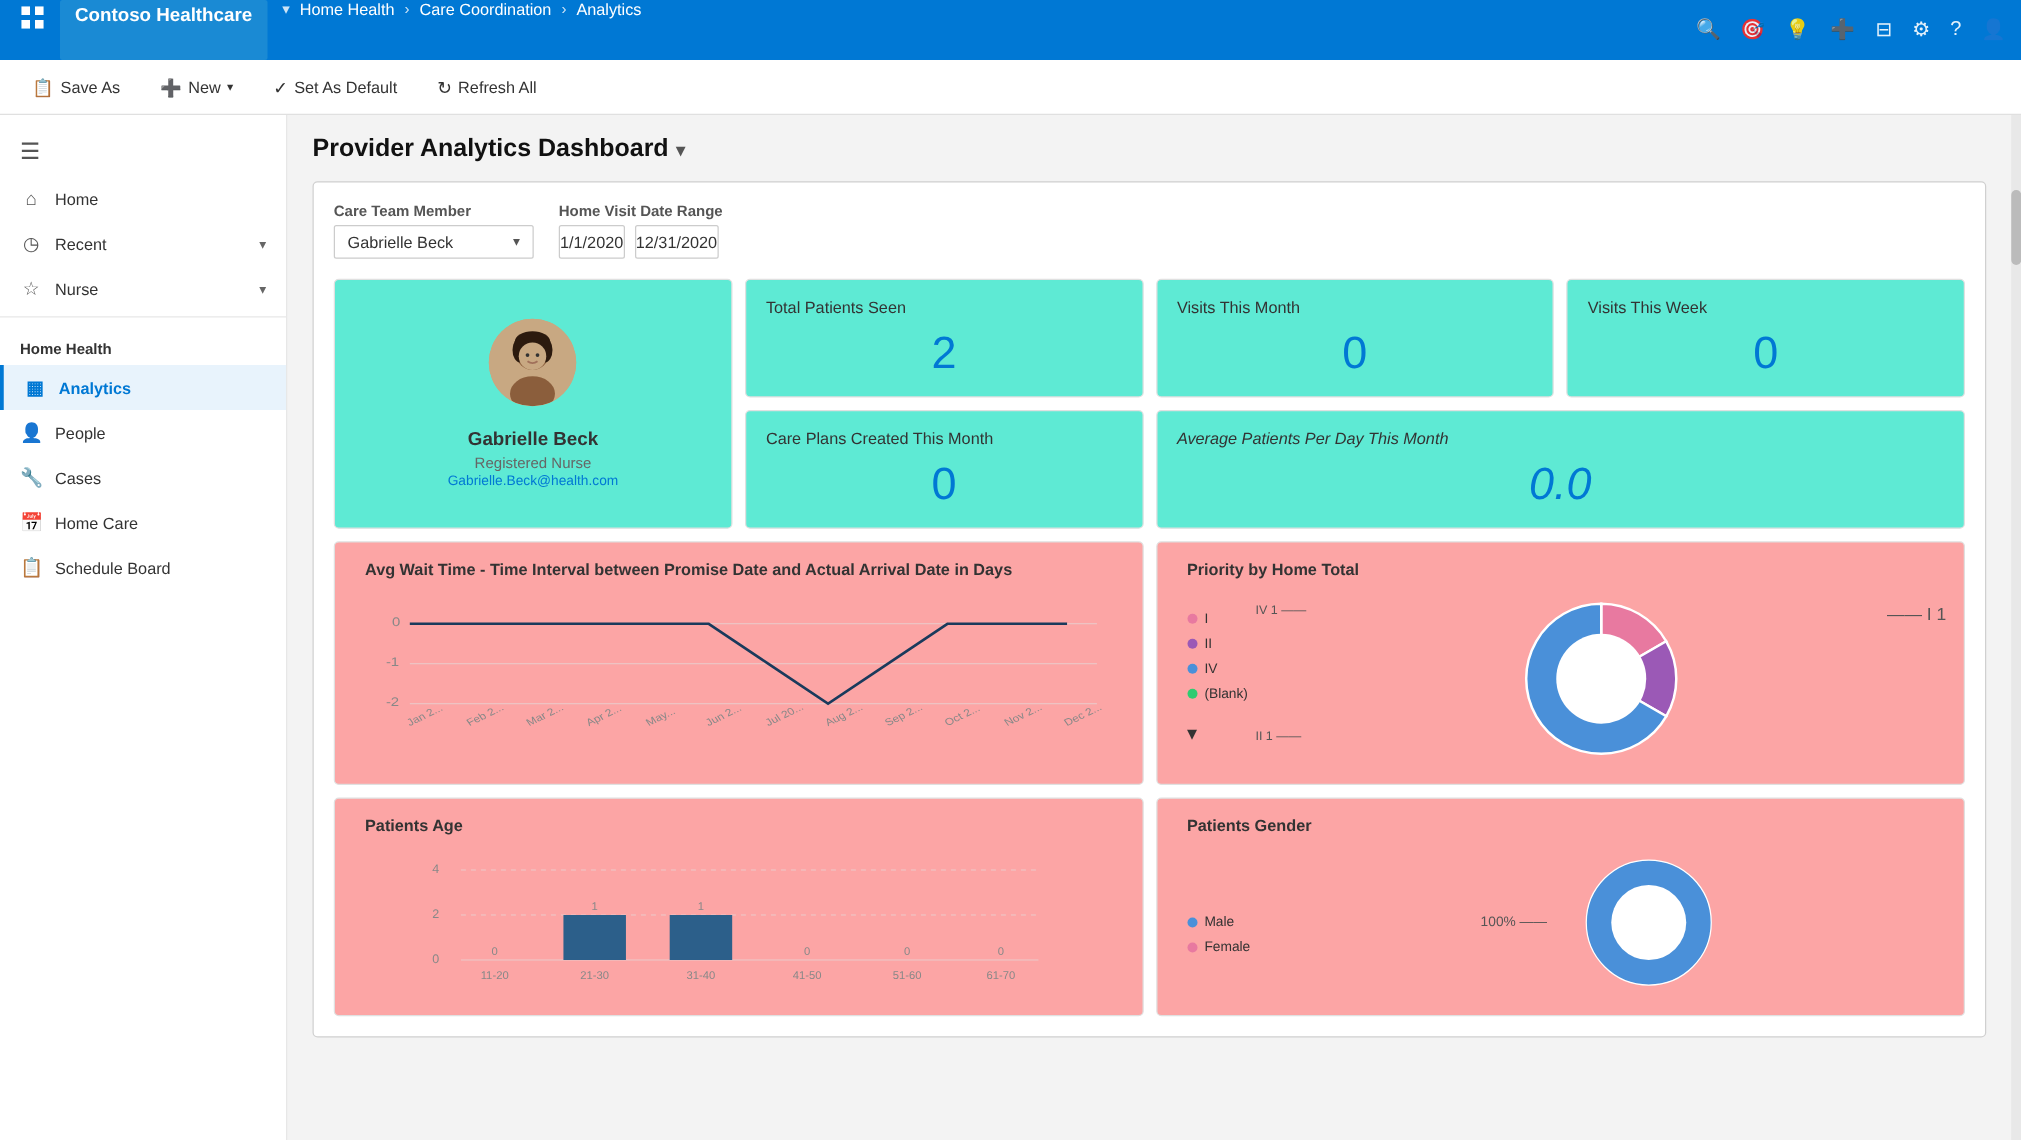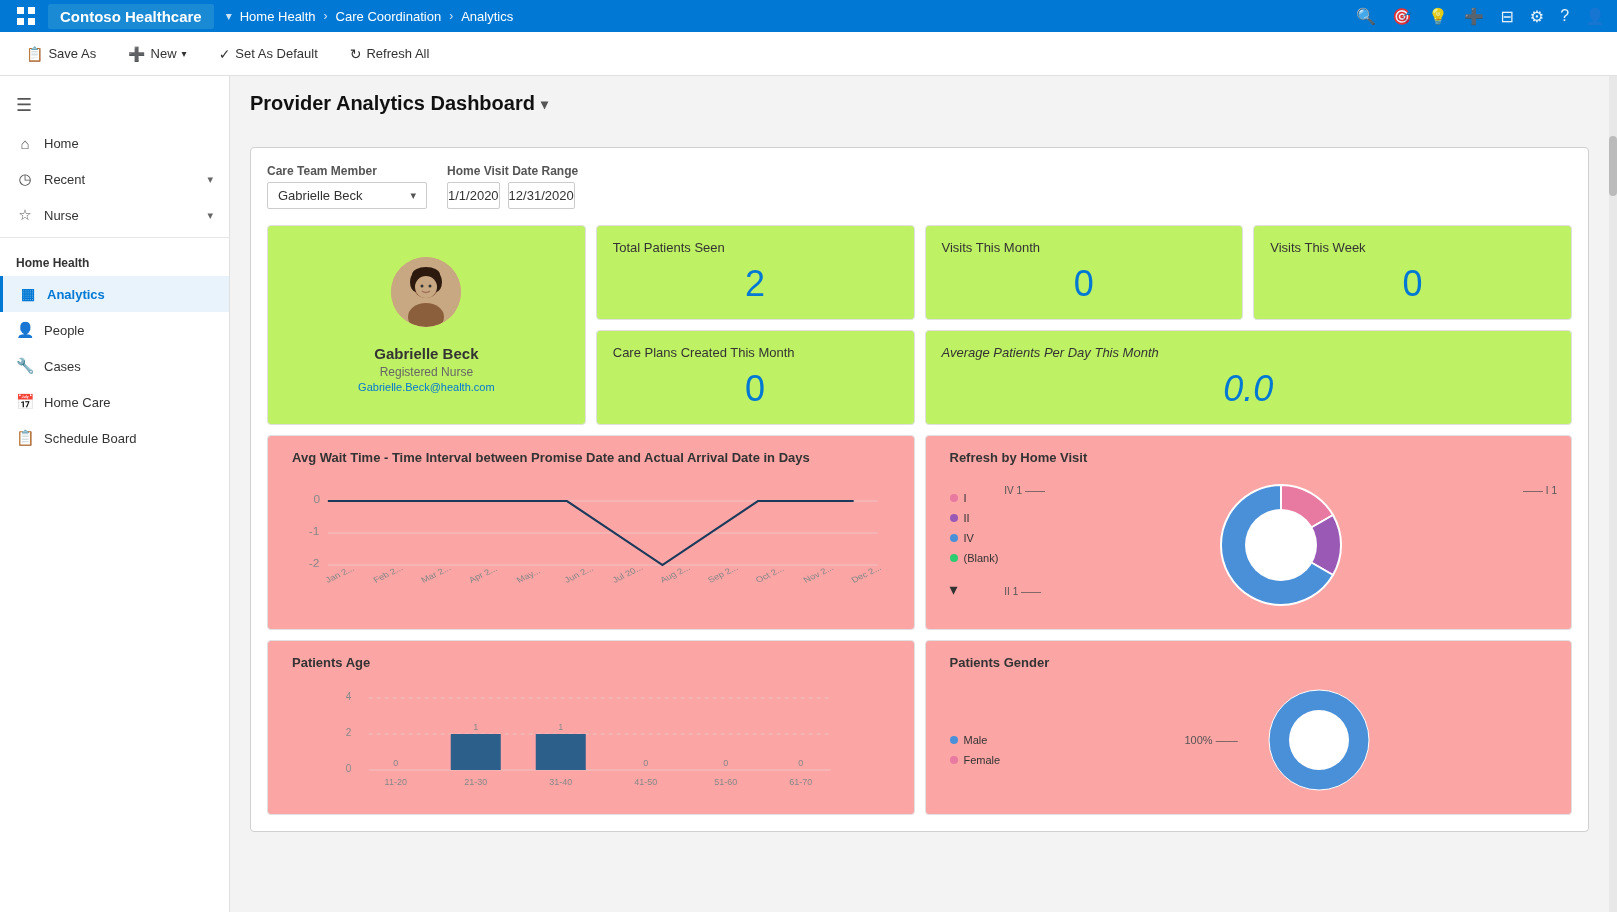--- a/index.html
+++ b/index.html
@@ -2,23 +2,22 @@
 <html><head>
   <meta charset="utf-8">
   <style>
     * { box-sizing: border-box; margin: 0; padding: 0; }
     body { font-family: 'Segoe UI', Arial, sans-serif; background: #f3f3f3; color: #333; height: 912px; overflow: hidden; display: flex; flex-direction: column; }
 
     
     .top-nav {
       background: #0078d4;
       color: white;
-      height: 32px;
+      height: 48px;
       display: flex;
-      align-items: center;
       padding: 0 12px;
       flex-shrink: 0;
     }
     .top-nav-grid { display: flex; align-items: center; justify-content: center; width: 28px; height: 28px; cursor: pointer; margin-right: 8px; }
     .top-nav-logo { background: #1a8ad4; color: white; font-size: 15px; font-weight: 600; padding: 4px 12px; border-radius: 2px; margin-right: 8px; cursor: pointer; }
     .top-nav-arrow { color: white; margin: 0 4px; font-size: 12px; opacity: 0.8; }
     .top-nav-link { color: white; font-size: 13px; cursor: pointer; padding: 0 4px; }
     .top-nav-spacer { flex: 1; }
     .top-nav-icons { display: flex; align-items: center; gap: 16px; }
     .top-nav-icon { color: white; font-size: 16px; cursor: pointer; opacity: 0.9; }
@@ -69,21 +68,21 @@
     }
     .sidebar-divider { height: 1px; background: #e8e8e8; margin: 4px 0; }
 
     
     .content { flex: 1; overflow-y: auto; padding: 16px 20px; background: #f3f3f3; }
 
     
     .dashboard-title {
       font-size: 20px; font-weight: 600; color: #111;
       display: flex; align-items: center; gap: 6px;
-      margin-bottom: 32px; cursor: pointer;
+      margin-bottom: 14px; cursor: pointer;
     }
     .dashboard-title .chevron { font-size: 14px; color: #555; }
 
     
     .dashboard-container {
       background: white;
       border: 1px solid #d0d0d0;
       border-radius: 4px;
       padding: 16px;
     }
@@ -95,21 +94,21 @@
     .filter-select {
       display: flex; align-items: center; gap: 6px;
       border: 1px solid #ccc; border-radius: 2px;
       padding: 5px 10px; font-size: 13px; background: white;
       cursor: pointer; min-width: 160px;
     }
     .filter-select .chev { color: #555; font-size: 11px; margin-left: auto; }
     .filter-date { border: 1px solid #ccc; border-radius: 2px; padding: 5px 0; font-size: 13px; color: #333; background: white; }
     .kpi-avatar { width: 70px; height: 70px; border-radius: 50%; background: #d4a574; overflow: hidden; margin-bottom: 8px; }
 
-    .kpi-card { border: 1px solid #e0e0e0; border-radius: 4px; background: #bef264; padding: 14px 16px; display: flex; flex-direction: column; }
+    .kpi-card { border: 1px solid #e0e0e0; border-radius: 4px; background: #5eead4; padding: 14px 16px; display: flex; flex-direction: column; }
     .kpi-card-title { font-size: 13px; color: #333; font-weight: 500; margin-bottom: 8px; }
     .kpi-card-value { font-size: 36px; font-weight: 300; color: #0078d4; text-align: center; flex: 1; display: flex; align-items: center; justify-content: center; }
     .chart-card { border: 1px solid #e0e0e0; border-radius: 4px; background: #fca5a5; padding: 14px 24px; }
     .chart-title { font-size: 13px; font-weight: 600; color: #333; margin-bottom: 10px; }
 
     
     .donut-area { display: flex; align-items: center; gap: 16px; }
     .legend-item { display: flex; align-items: center; gap: 6px; font-size: 11px; color: #333; margin-bottom: 4px; }
     .legend-dot { width: 8px; height: 8px; border-radius: 50%; flex-shrink: 0; }
 
@@ -328,21 +327,21 @@
               <text x="310" y="108" font-size="8" fill="#888" transform="rotate(-30,310,108)">Aug 2...</text>
               <text x="350" y="108" font-size="8" fill="#888" transform="rotate(-30,350,108)">Sep 2...</text>
               <text x="390" y="108" font-size="8" fill="#888" transform="rotate(-30,390,108)">Oct 2...</text>
               <text x="430" y="108" font-size="8" fill="#888" transform="rotate(-30,430,108)">Nov 2...</text>
               <text x="470" y="108" font-size="8" fill="#888" transform="rotate(-30,470,108)">Dec 2...</text>
             </svg>
           </div>
         </div>
 
         <div class="chart-card">
-          <div class="chart-title">Refresh by Home Visit</div>
+          <div class="chart-title">Priority by Home Total</div>
           <div class="donut-area">
             <div style="display:flex;flex-direction:column;gap:4px;">
               <div class="legend-item">
                 <div class="legend-dot" style="background:#e879a0;"></div>
                 <span>I</span>
               </div>
               <div class="legend-item">
                 <div class="legend-dot" style="background:#9b59b6;"></div>
                 <span>II</span>
               </div>
@@ -362,21 +361,21 @@
                 <path d="M70,70 L70,10 A60,60 0 0,1 122,40 Z" fill="#e879a0" stroke="white" stroke-width="2"></path>
 
                 <path d="M70,70 L122,40 A60,60 0 0,1 122,100 Z" fill="#9b59b6" stroke="white" stroke-width="2"></path>
 
                 <path d="M70,70 L122,100 A60,60 0 0,1 70,130 A60,60 0 0,1 18,100 A60,60 0 0,1 18,40 A60,60 0 0,1 70,10 Z" fill="#4a90d9" stroke="white" stroke-width="2"></path>
 
                 <circle cx="70" cy="70" r="36" fill="white"></circle>
               </svg>
 
               <div style="position:absolute;top:10px;left:-10px;font-size:10px;color:#555;">IV 1 ——</div>
-              <div style="position:absolute;top:10px;right:-10px;font-size:10px;color:#555;">—— I 1</div>
+              <div style="position:absolute;top:10px;right:-10px;font-size:14px;color:#555;">—— I 1</div>
               <div style="position:absolute;bottom:18px;left:-10px;font-size:10px;color:#555;">II 1 ——</div>
             </div>
           </div>
         </div>
       </div>
 
       <div style="display:grid;grid-template-columns:1fr 1fr;gap:10px;">
 
         <div class="chart-card">
           <div class="chart-title">Patients Age</div>

